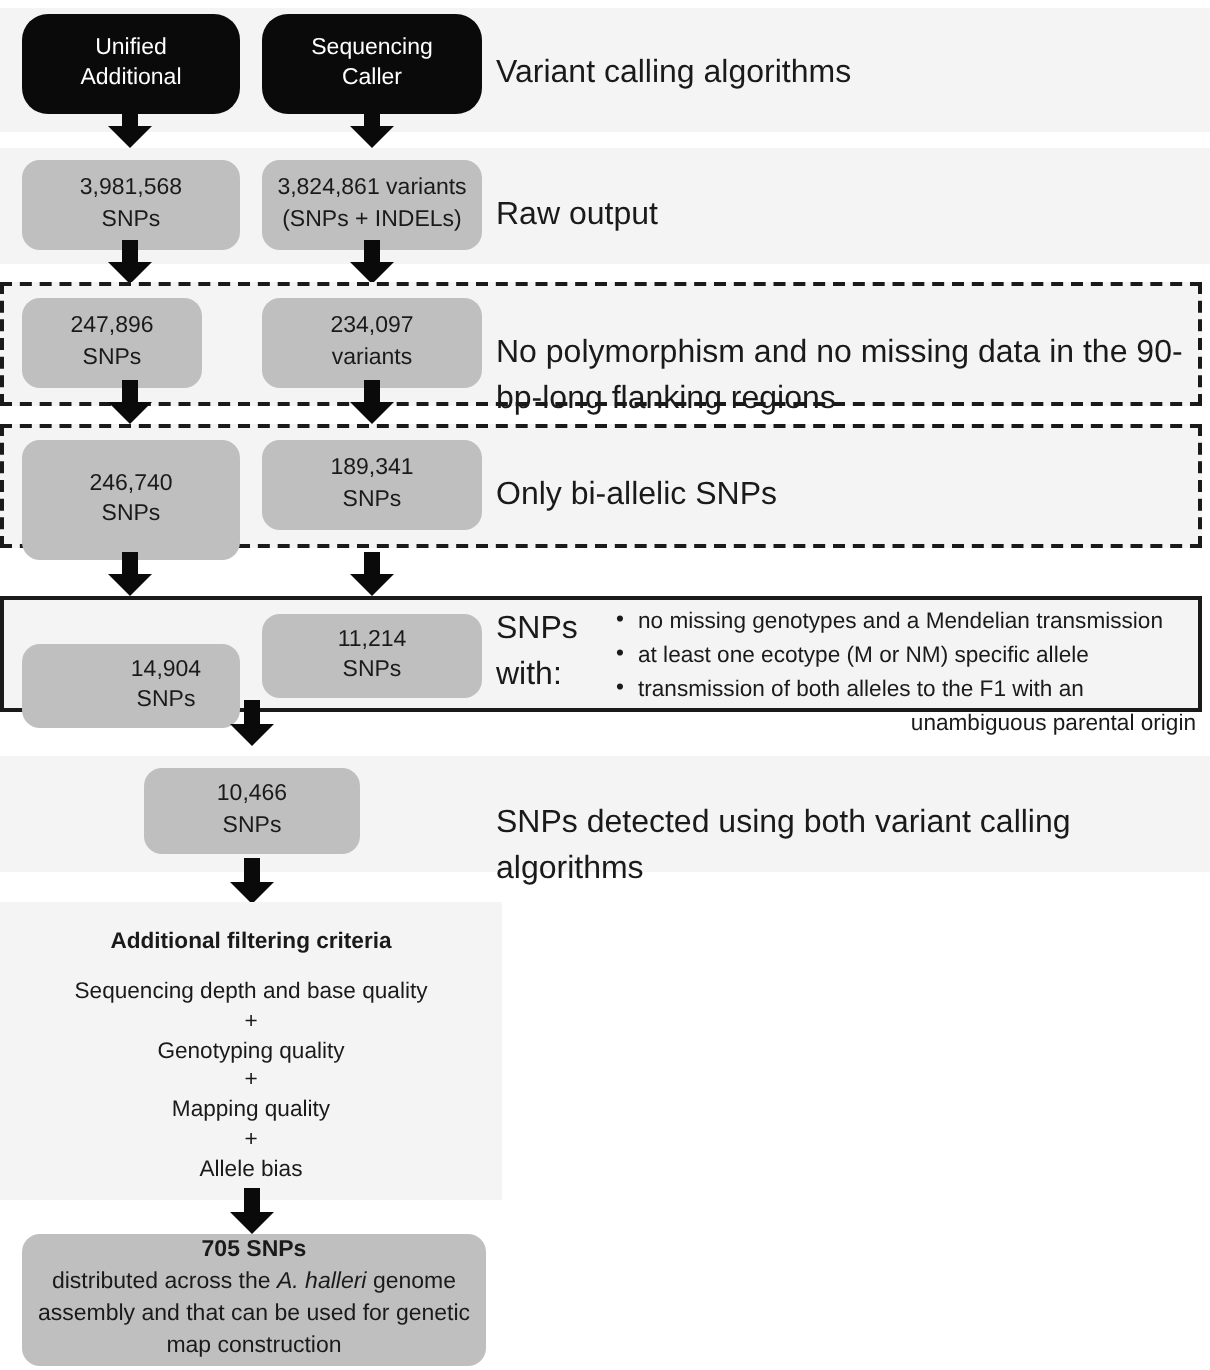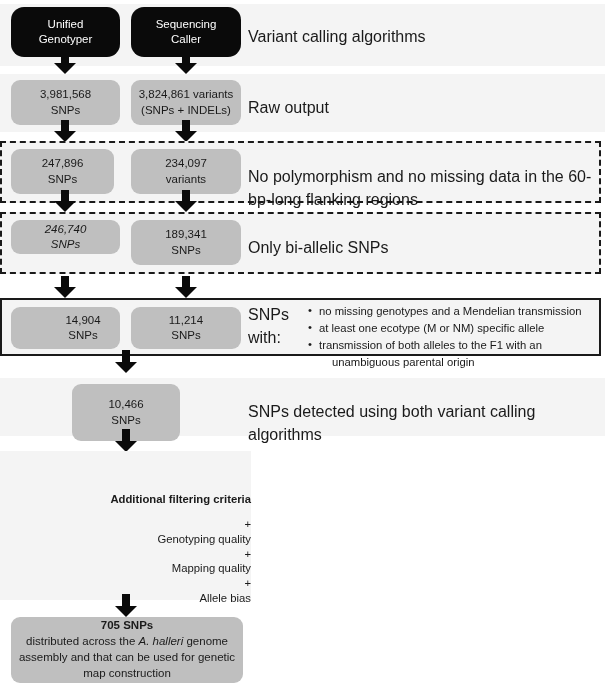--- a/index.html
+++ b/index.html
@@ -75,20 +75,21 @@
   }
   .bullets li::before {
     content: "\2022";
     position: absolute;
     left: 0;
     top: -1px;
   }
   .bullets li .cont {
     display: block;
     padding-left: 13px;
+    text-align: right;
   }
 
   
   .arrow { width: 22px; }
   .arrow .stem {
     position: absolute;
     left: 7px;
     top: 0;
     width: 8px;
     background: #0a0a0a;
@@ -98,45 +99,44 @@
     left: 0;
     width: 0;
     height: 0;
     border-left: 11px solid transparent;
     border-right: 11px solid transparent;
     border-top: 11px solid #0a0a0a;
   }
 
   
   .filter-block {
-    text-align: right;
+    text-align: center;
     font-size: 11.3px;
     line-height: 1.05;
-    margin-top: 28px;
   }
   .filter-title {
     font-weight: bold;
     font-size: 11.3px;
     margin-bottom: 13px;
   }
   .filter-line { margin: 0; padding: 0; }
   .filter-plus { margin: 3px 0; }
 
   .final-title { font-weight: bold; }
   .ital { font-style: italic; }
 </style>
 </head>
 <body>
 
 <div class="abs band" style="top:4px; height:62px; width:605px;"></div>
 
 <div class="abs node dark" style="left:11px; top:7px; width:109px; height:50px;">
   <div class="node-text">
     <span>Unified</span><br>
-    <span>Genotyper</span>
+    <span>Additional</span>
   </div>
 </div>
 
 <div class="abs node dark" style="left:131px; top:7px; width:110px; height:50px;">
   <div class="node-text">
     <span>Sequencing</span><br>
     <span>Caller</span>
   </div>
 </div>
 
@@ -173,48 +173,48 @@
   <div class="stem" style="height:12px;"></div>
   <div class="head" style="top:11px;"></div>
 </div>
 <div class="abs arrow" style="left:175px; top:120px; height:22px;">
   <div class="stem" style="height:12px;"></div>
   <div class="head" style="top:11px;"></div>
 </div>
 
 <div class="abs band dashed" style="top:141px; height:62px; width:601px;"></div>
 
-<div class="abs node gray" style="left:11px; top:149px; width:103px; height:45px;">
+<div class="abs node gray" style="left:11px; top:149px; width:90px; height:45px;">
   <div class="node-text">
     <span>247,896</span><br>
     <span>SNPs</span>
   </div>
 </div>
 
 <div class="abs node gray" style="left:131px; top:149px; width:110px; height:45px;">
   <div class="node-text">
     <span>234,097</span><br>
     <span>variants</span>
   </div>
 </div>
 
-<div class="abs annot" style="left:248px; top:165px; width:350px;">No polymorphism and no missing data in the 60-bp-long flanking regions</div>
+<div class="abs annot" style="left:248px; top:165px; width:350px;">No polymorphism and no missing data in the 90-bp-long flanking regions</div>
 
 <div class="abs arrow" style="left:54px; top:190px; height:22px;">
   <div class="stem" style="height:12px;"></div>
   <div class="head" style="top:11px;"></div>
 </div>
 <div class="abs arrow" style="left:175px; top:190px; height:22px;">
   <div class="stem" style="height:12px;"></div>
   <div class="head" style="top:11px;"></div>
 </div>
 
 <div class="abs band dashed" style="top:212px; height:62px; width:601px;"></div>
 
-<div class="abs node gray" style="left:11px; top:220px; width:109px; height:34px;font-style:italic;">
+<div class="abs node gray" style="left:11px; top:220px; width:109px; height:60px;">
   <div class="node-text">
     <span>246,740</span><br>
     <span>SNPs</span>
   </div>
 </div>
 
 <div class="abs node gray" style="left:131px; top:220px; width:110px; height:45px;">
   <div class="node-text">
     <span>189,341</span><br>
     <span>SNPs</span>
@@ -227,21 +227,21 @@
   <div class="stem" style="height:12px;"></div>
   <div class="head" style="top:11px;"></div>
 </div>
 <div class="abs arrow" style="left:175px; top:276px; height:22px;">
   <div class="stem" style="height:12px;"></div>
   <div class="head" style="top:11px;"></div>
 </div>
 
 <div class="abs band solid" style="top:298px; height:58px; width:601px;"></div>
 
-<div class="abs node gray" style="left:11px; top:307px; width:109px; height:42px;padding-left:35px;">
+<div class="abs node gray" style="left:11px; top:322px; width:109px; height:42px;padding-left:35px;">
   <div class="node-text">
     <span>14,904</span><br>
     <span>SNPs</span>
   </div>
 </div>
 
 <div class="abs node gray" style="left:131px; top:307px; width:110px; height:42px;">
   <div class="node-text">
     <span>11,214</span><br>
     <span>SNPs</span>
@@ -263,38 +263,39 @@
   </li>
 </ul>
 
 <div class="abs arrow" style="left:115px; top:350px; height:24px;">
   <div class="stem" style="height:13px;"></div>
   <div class="head" style="top:12px;"></div>
 </div>
 
 <div class="abs band" style="top:378px; height:58px; width:605px;"></div>
 
-<div class="abs node gray" style="left:72px; top:384px; width:108px; height:57px;">
+<div class="abs node gray" style="left:72px; top:384px; width:108px; height:43px;">
   <div class="node-text">
     <span>10,466</span><br>
     <span>SNPs</span>
   </div>
 </div>
 
 <div class="abs annot" style="left:248px; top:400px; width:345px;">SNPs detected using both variant calling algorithms</div>
 
 <div class="abs arrow" style="left:115px; top:429px; height:24px;">
   <div class="stem" style="height:13px;"></div>
   <div class="head" style="top:12px;"></div>
 </div>
 
 <div class="abs band" style="top:451px; height:149px; width:251px;"></div>
 
 <div class="abs filter-block" style="left:0px; top:466px; width:251px;">
   <div class="filter-title">Additional filtering criteria</div>
+  <div class="filter-line">Sequencing depth and base quality</div>
   <div class="filter-plus">+</div>
   <div class="filter-line">Genotyping quality</div>
   <div class="filter-plus">+</div>
   <div class="filter-line">Mapping quality</div>
   <div class="filter-plus">+</div>
   <div class="filter-line">Allele bias</div>
 </div>
 
 <div class="abs arrow" style="left:115px; top:594px; height:24px;">
   <div class="stem" style="height:13px;"></div>

